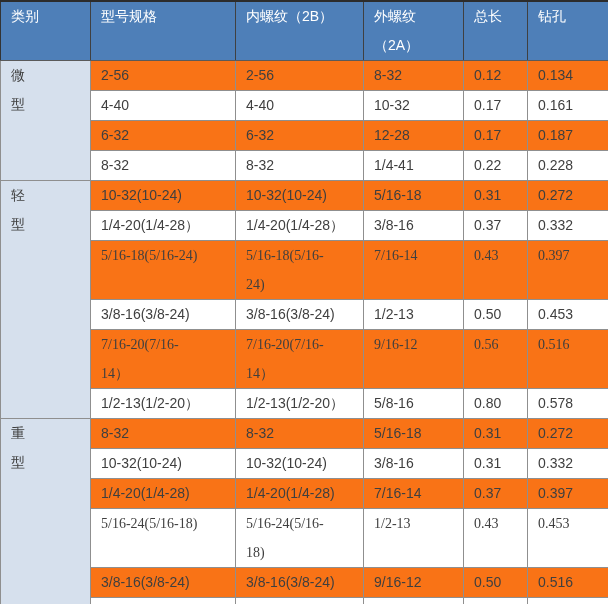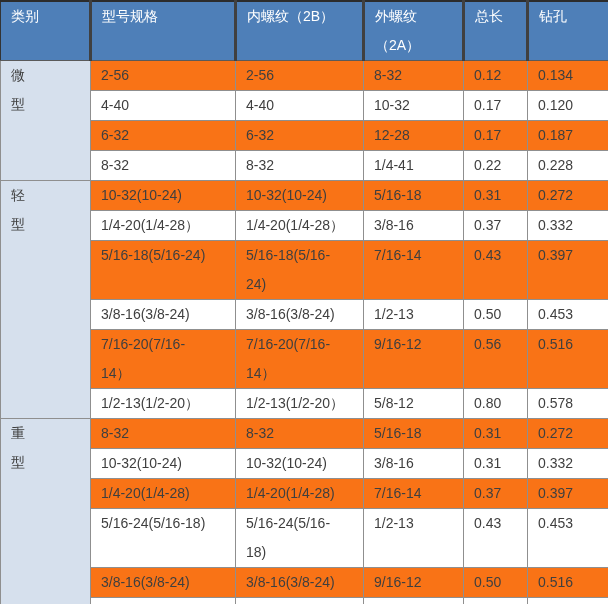--- a/index.html
+++ b/index.html
@@ -36,30 +36,30 @@
   
   table.spec-table {
     border: 1px solid #333333;
     border-top: 2px solid #2c2c2c;
   }
   
   thead th {
     height: 57px;
     background: #4e7fb8;
     color: #ffffff;
-    border-left: 3px solid #404040;
+    border-left: 1px solid #404040;
     border-bottom: 1px solid #5a5a5a;
   }
   thead th:first-child { border-left: none; margin-left: 10px; }
   
   tbody td {
     border: 1px solid #8f8f8f;
   }
   tr.h1 { height: 29px; }
-  tr.h2 { height: 58px; }
+  tr.h2 { height: 58px; font-family: Liberation Serif, serif; }
   tr.shaded td { background: #f97316; }
   tr.plain  td { background: #ffffff; }
   td.category {
     background: #d6e0ed !important;
     text-align: center;
     padding: 0 2px;
     line-height: 29px;
     color: #3f3f3f;
   }
 </style>
@@ -96,21 +96,21 @@
         <td>2-56</td>
         <td>8-32</td>
         <td>0.12</td>
         <td>0.134</td>
       </tr>
       <tr class="h1 plain">
         <td>4-40</td>
         <td>4-40</td>
         <td>10-32</td>
         <td>0.17</td>
-        <td>0.120</td>
+        <td>0.161</td>
       </tr>
       <tr class="h1 shaded">
         <td>6-32</td>
         <td>6-32</td>
         <td>12-28</td>
         <td>0.17</td>
         <td>0.187</td>
       </tr>
       <tr class="h1 plain">
         <td>8-32</td>
@@ -156,21 +156,21 @@
 14）</td>
         <td>7/16-20(7/16-
 14）</td>
         <td>9/16-12</td>
         <td>0.56</td>
         <td>0.516</td>
       </tr>
       <tr class="h1 plain">
         <td>1/2-13(1/2-20）</td>
         <td>1/2-13(1/2-20）</td>
-        <td>5/8-12</td>
+        <td>5/8-16</td>
         <td>0.80</td>
         <td>0.578</td>
       </tr>
 
       <tr class="h1 shaded">
         <td class="category" rowspan="6">重
 型</td>
         <td>8-32</td>
         <td>8-32</td>
         <td>5/16-18</td>

